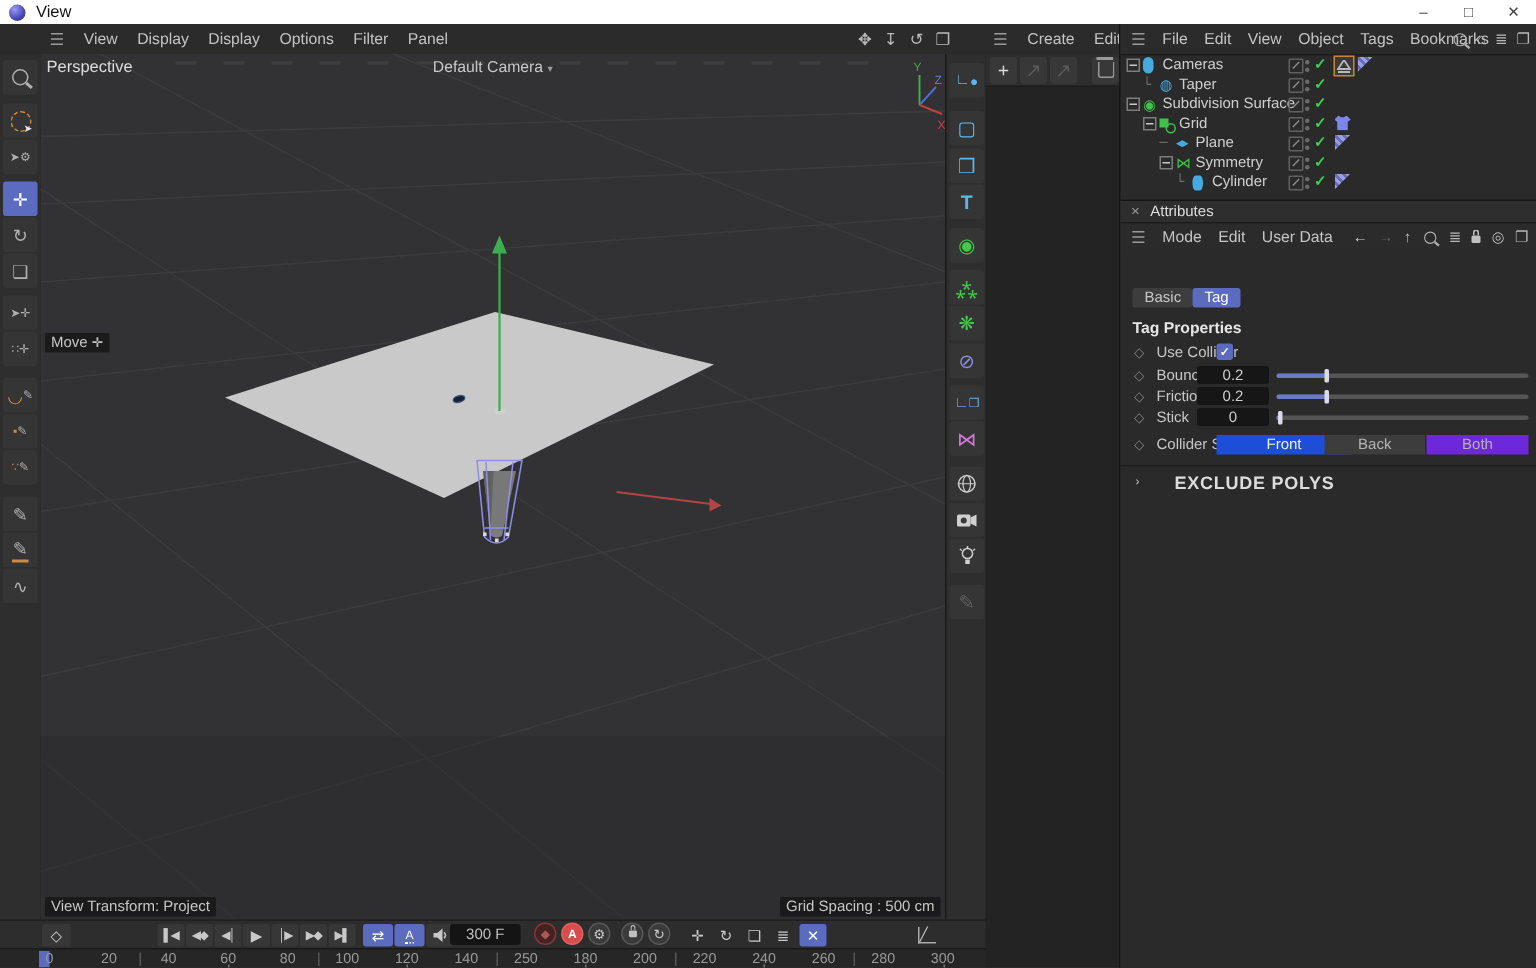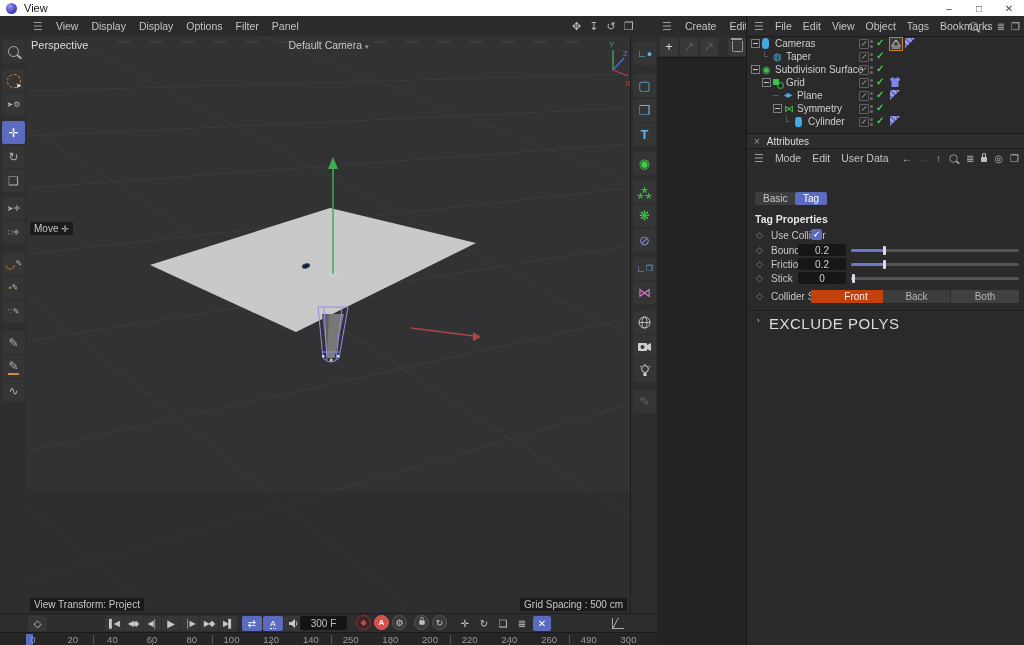--- a/index.html
+++ b/index.html
@@ -528,28 +528,28 @@
       <span class="valbox">0</span>
       <span class="slider">
         <span class="sfill" style="width:2px"></span>
           <span class="shandle" style="left:1px"></span>
         </span>
     </div>
 
     <div class="arow" style="top:156px">
       <span class="kdia">◇</span>
       <span class="alabel">Collider Side</span>
-      <span class="seg" style="left:64px;width:90px;background:#c2410c;color:#f0f0f0">Front</span>
+      <span class="seg" style="left:64px;width:90px;background:#1d4ed8;color:#f0f0f0">Front</span>
       <span class="seg" style="left:136px;width:67px;background:#3d3d3d;color:#b5b5b5">Back</span>
-      <span class="seg" style="left:204px;width:68px;background:#404040;color:#b5b5b5">Both</span>
+      <span class="seg" style="left:204px;width:68px;background:#6d28d9;color:#b5b5b5">Both</span>
     </div>
 
     <div class="arow" style="top:176px;border-top:1px solid #1e1e1e;height:18px">
       <span style="position:absolute;left:10px;top:5px;color:#c8c8c8;font-size:8px">›</span>
-      <span style="position:absolute;left:22px;top:4px;color:#dcdcdc;font-weight:normal;font-size:15px;letter-spacing:.5px">EXCLUDE POLYS</span>
+      <span style="position:absolute;left:36px;top:4px;color:#dcdcdc;font-weight:bold;font-size:12px;letter-spacing:.5px">EXCLUDE POLYS</span>
     </div>
   </div>
 </div>
 
 <div class="timeline">
   <span class="tbtn" style="left:28px;width:19px;font-size:10px;letter-spacing:0">◇</span>
   <span class="tbtn" style="left:105px">▌◀</span>
   <span class="tbtn" style="left:124px">◀◆</span>
   <span class="tbtn" style="left:143px">◀│</span>
   <span class="tbtn" style="left:162px;font-size:10px;letter-spacing:0">▶</span>
@@ -593,21 +593,21 @@
   <span class="rlab" style="left:191.8px">80</span>
   <span class="rlab" style="left:231.5px">100</span>
   <span class="rlab" style="left:271.2px">120</span>
   <span class="rlab" style="left:310.9px">140</span>
   <span class="rlab" style="left:350.6px">250</span>
   <span class="rlab" style="left:390.3px">180</span>
   <span class="rlab" style="left:430px">200</span>
   <span class="rlab" style="left:469.7px">220</span>
   <span class="rlab" style="left:509.4px">240</span>
   <span class="rlab" style="left:549.1px">260</span>
-  <span class="rlab" style="left:588.8px">490</span>
+  <span class="rlab" style="left:588.8px">280</span>
   <span class="rlab" style="left:628.5px">300</span>
   <span class="rtick" style="left:92.5px"></span>
   <span class="rtick" style="left:211.6px"></span>
   <span class="rtick" style="left:330.7px"></span>
   <span class="rtick" style="left:449.8px"></span>
   <span class="rtick" style="left:568.9px"></span>
   <span class="rsub" style="left:152.1px"></span>
   <span class="rsub" style="left:271.2px"></span>
   <span class="rsub" style="left:390.3px"></span>
   <span class="rsub" style="left:509.4px"></span>

